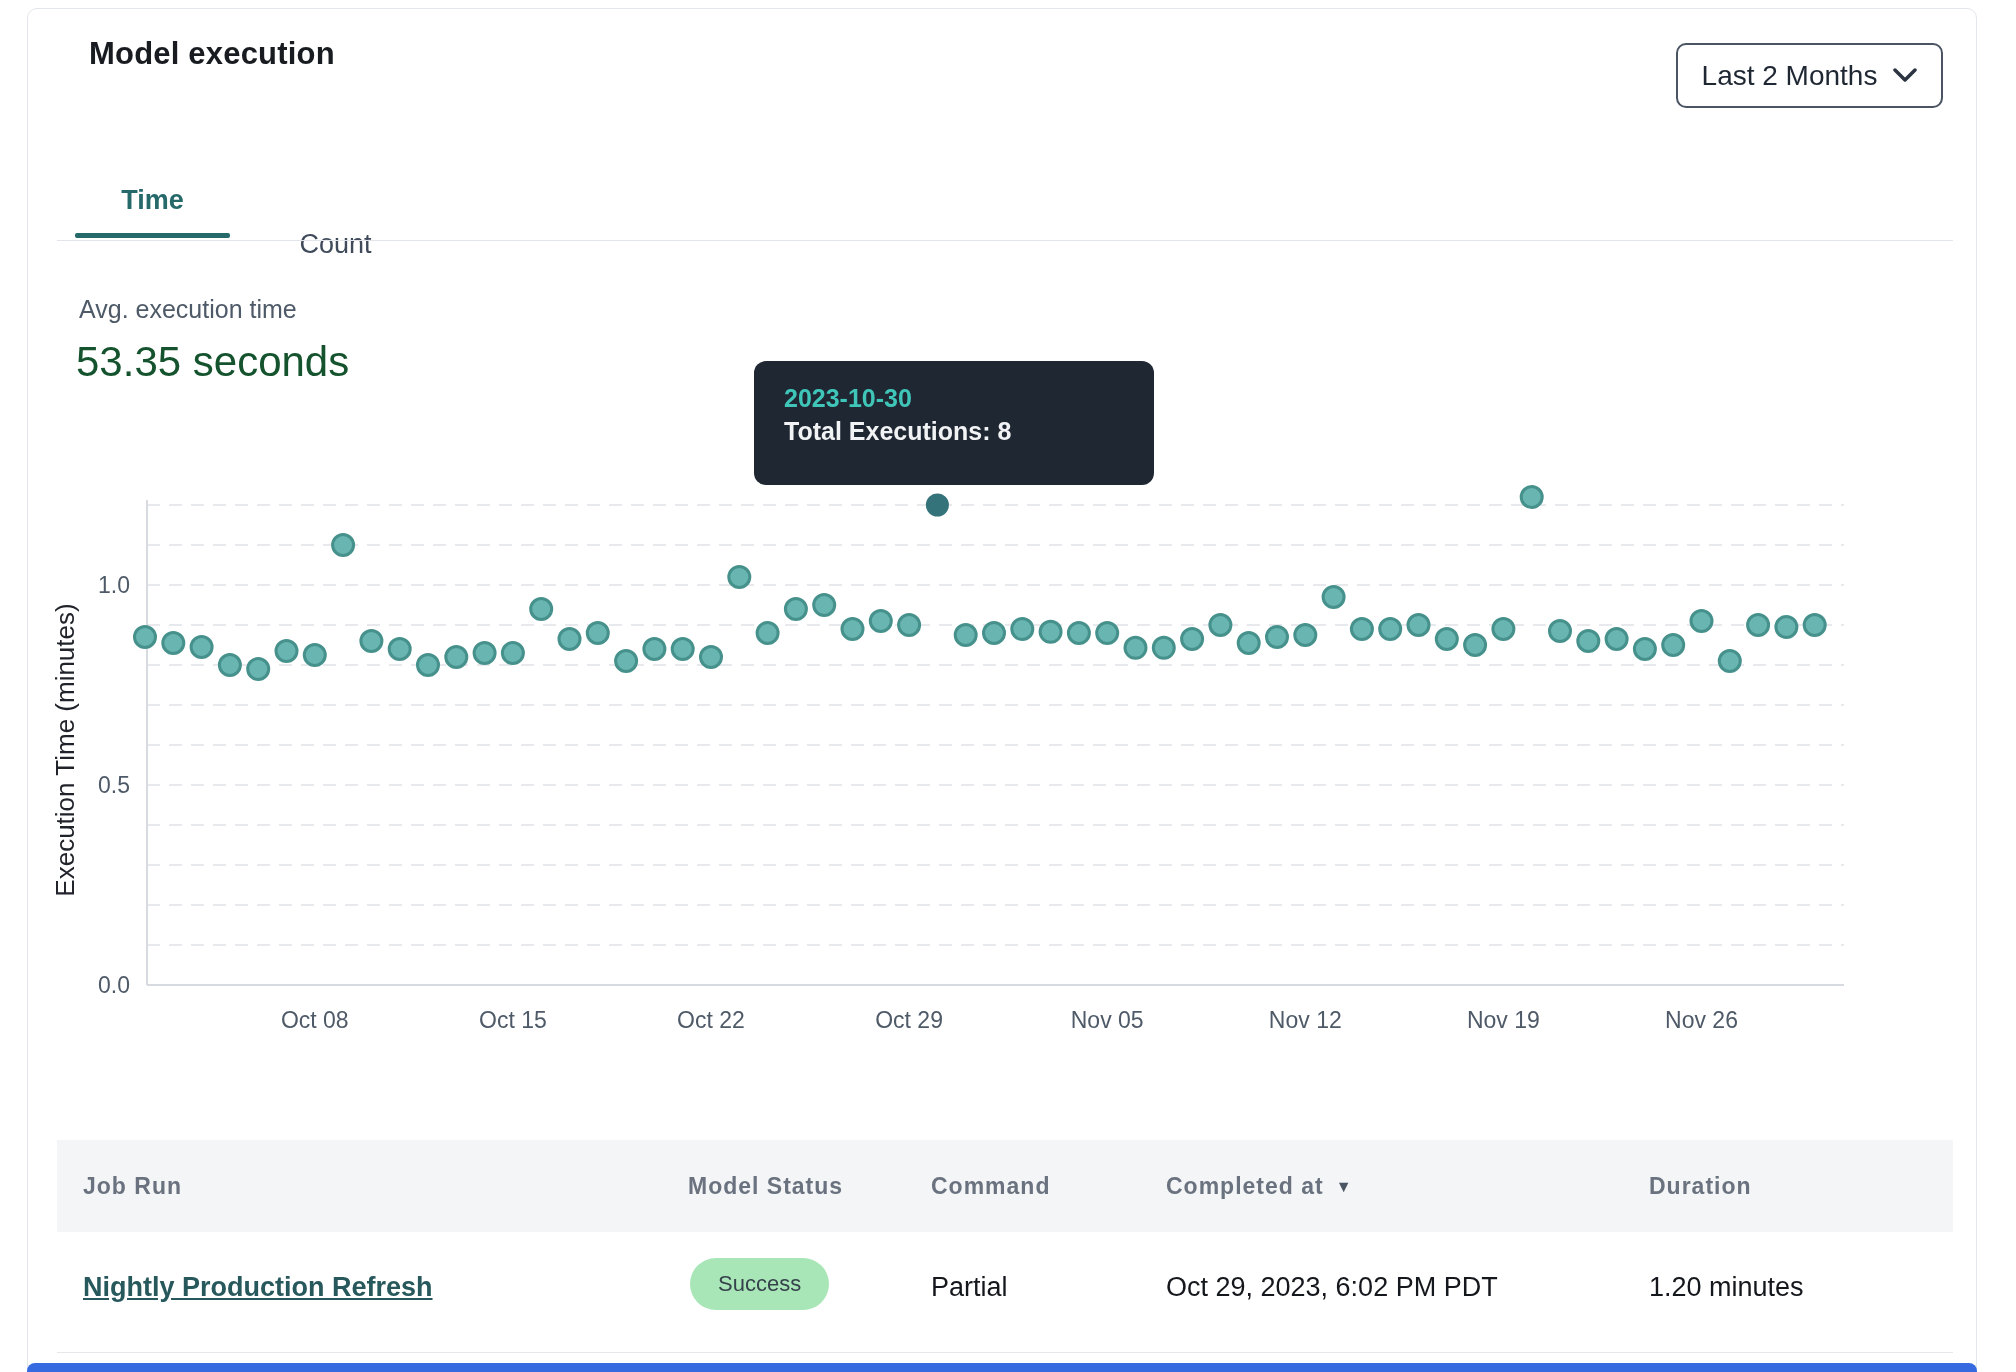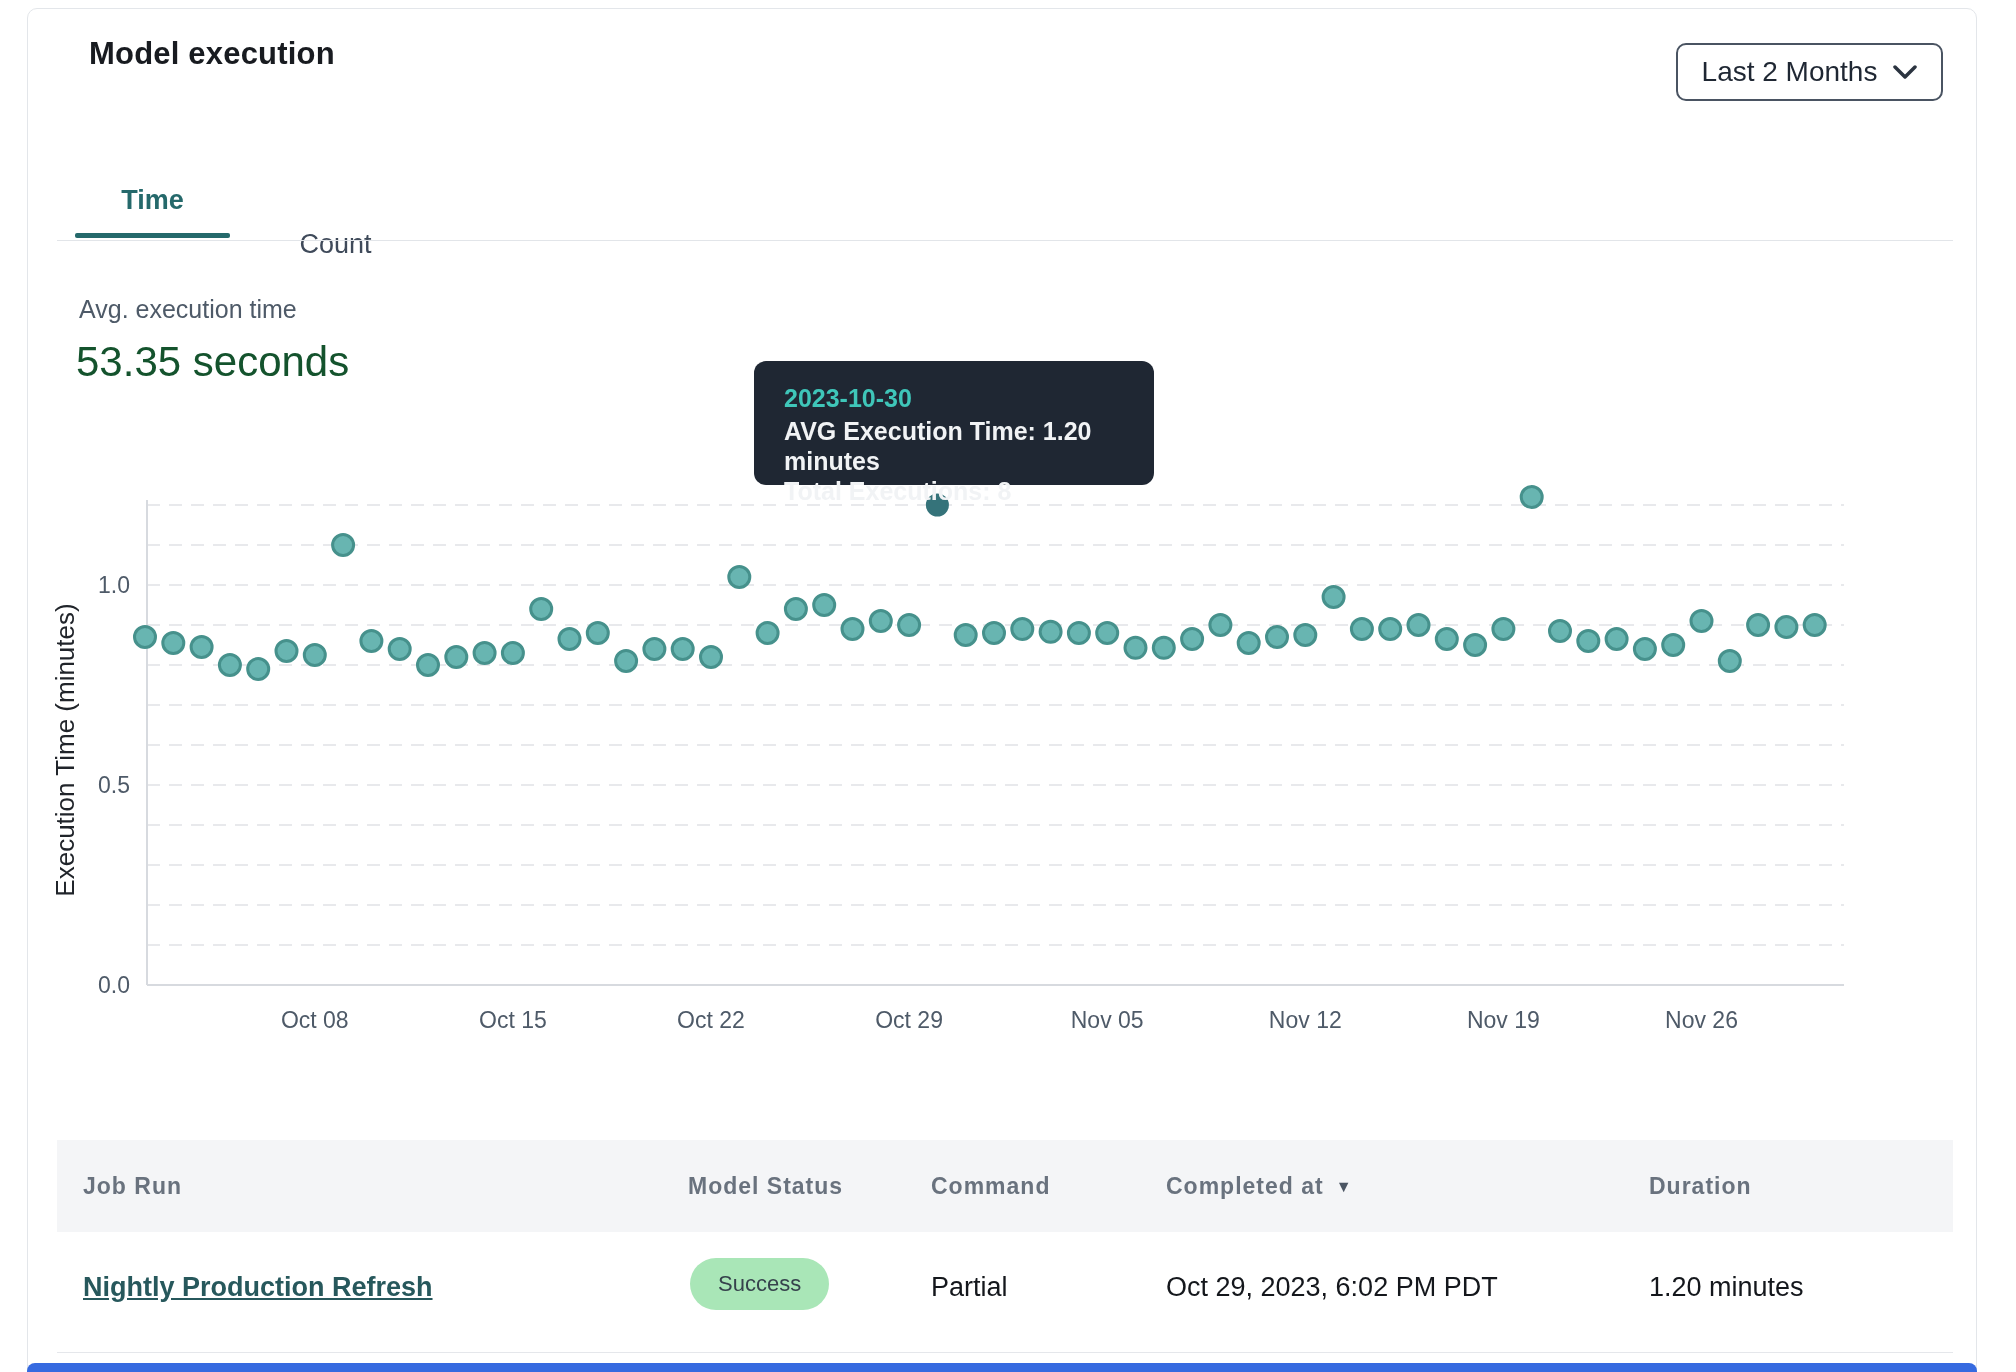--- a/index.html
+++ b/index.html
@@ -2,21 +2,21 @@
 <html><head>
 <meta charset="utf-8">
 <style>
   * { margin:0; padding:0; box-sizing:border-box; }
   html,body { width:2016px; height:1372px; overflow:hidden; background:#fff;
               font-family:"Liberation Sans", sans-serif; }
   .card { position:absolute; left:27px; top:8px; width:1950px; height:1390px;
           background:#fff; border:1px solid #e3e6ea; border-radius:10px; }
   .page-title { position:absolute; left:57px; top:36px; font-size:31px; font-weight:600;
                 color:#181b20; letter-spacing:0.2px;margin-left:32px; }
-  .range-btn { position:absolute; left:1676px; top:43px; width:267px; height:58px;
+  .range-btn { position:absolute; left:1676px; top:43px; width:267px; height:65px;
                border:2px solid #4a5462; border-radius:10px; background:#fff;
                display:flex; align-items:center; justify-content:center; gap:16px;
                font-size:28px; font-weight:500; color:#1f2733; cursor:pointer; }
   .tab { position:absolute; top:185px; font-size:27px; text-align:center; cursor:pointer; }
   .tab-time  { left:75px;  width:155px; color:#25696b; font-weight:700; }
   .tab-count { left:268px; width:135px; color:#3f4a5a; font-weight:400;margin-top:44px; }
   .tab-underline { position:absolute; left:75px; top:233px; width:155px; height:5px;
                    background:#25696b; border-radius:2px; }
   .tab-rule { position:absolute; left:57px; top:240px; width:1896px; height:1px; background:#e2e5e9; }
   .summary-label { position:absolute; left:79px; top:295px; font-size:25px; color:#4e5a68; }
@@ -149,21 +149,20 @@
     <circle cx="1643.2" cy="205" r="10.5" fill="#68b5b1" stroke="#46918c" stroke-width="3"></circle>
     <circle cx="1671.5" cy="181" r="10.5" fill="#68b5b1" stroke="#46918c" stroke-width="3"></circle>
     <circle cx="1699.8" cy="221" r="10.5" fill="#68b5b1" stroke="#46918c" stroke-width="3"></circle>
     <circle cx="1728.1000000000001" cy="185" r="10.5" fill="#68b5b1" stroke="#46918c" stroke-width="3"></circle>
     <circle cx="1756.4" cy="187" r="10.5" fill="#68b5b1" stroke="#46918c" stroke-width="3"></circle>
     <circle cx="1784.7" cy="185" r="10.5" fill="#68b5b1" stroke="#46918c" stroke-width="3"></circle>
   </svg>
 
 <div class="tooltip">
   <div class="tooltip-date">2023-10-30</div>
-  <div class="tooltip-line">AVG Execution Time: 1.20 minutes</div>
   <div class="tooltip-line">Total Executions: 8</div>
 </div>
 
 <div class="thead-band"></div>
 <div class="th" style="left:83px">Job Run</div>
 <div class="th" style="left:688px">Model Status</div>
 <div class="th" style="left:931px">Command</div>
 <div class="th" style="left:1166px"><span>Completed at</span><span class="sort-icon">▼</span></div>
 <div class="th" style="left:1649px">Duration</div>
 

